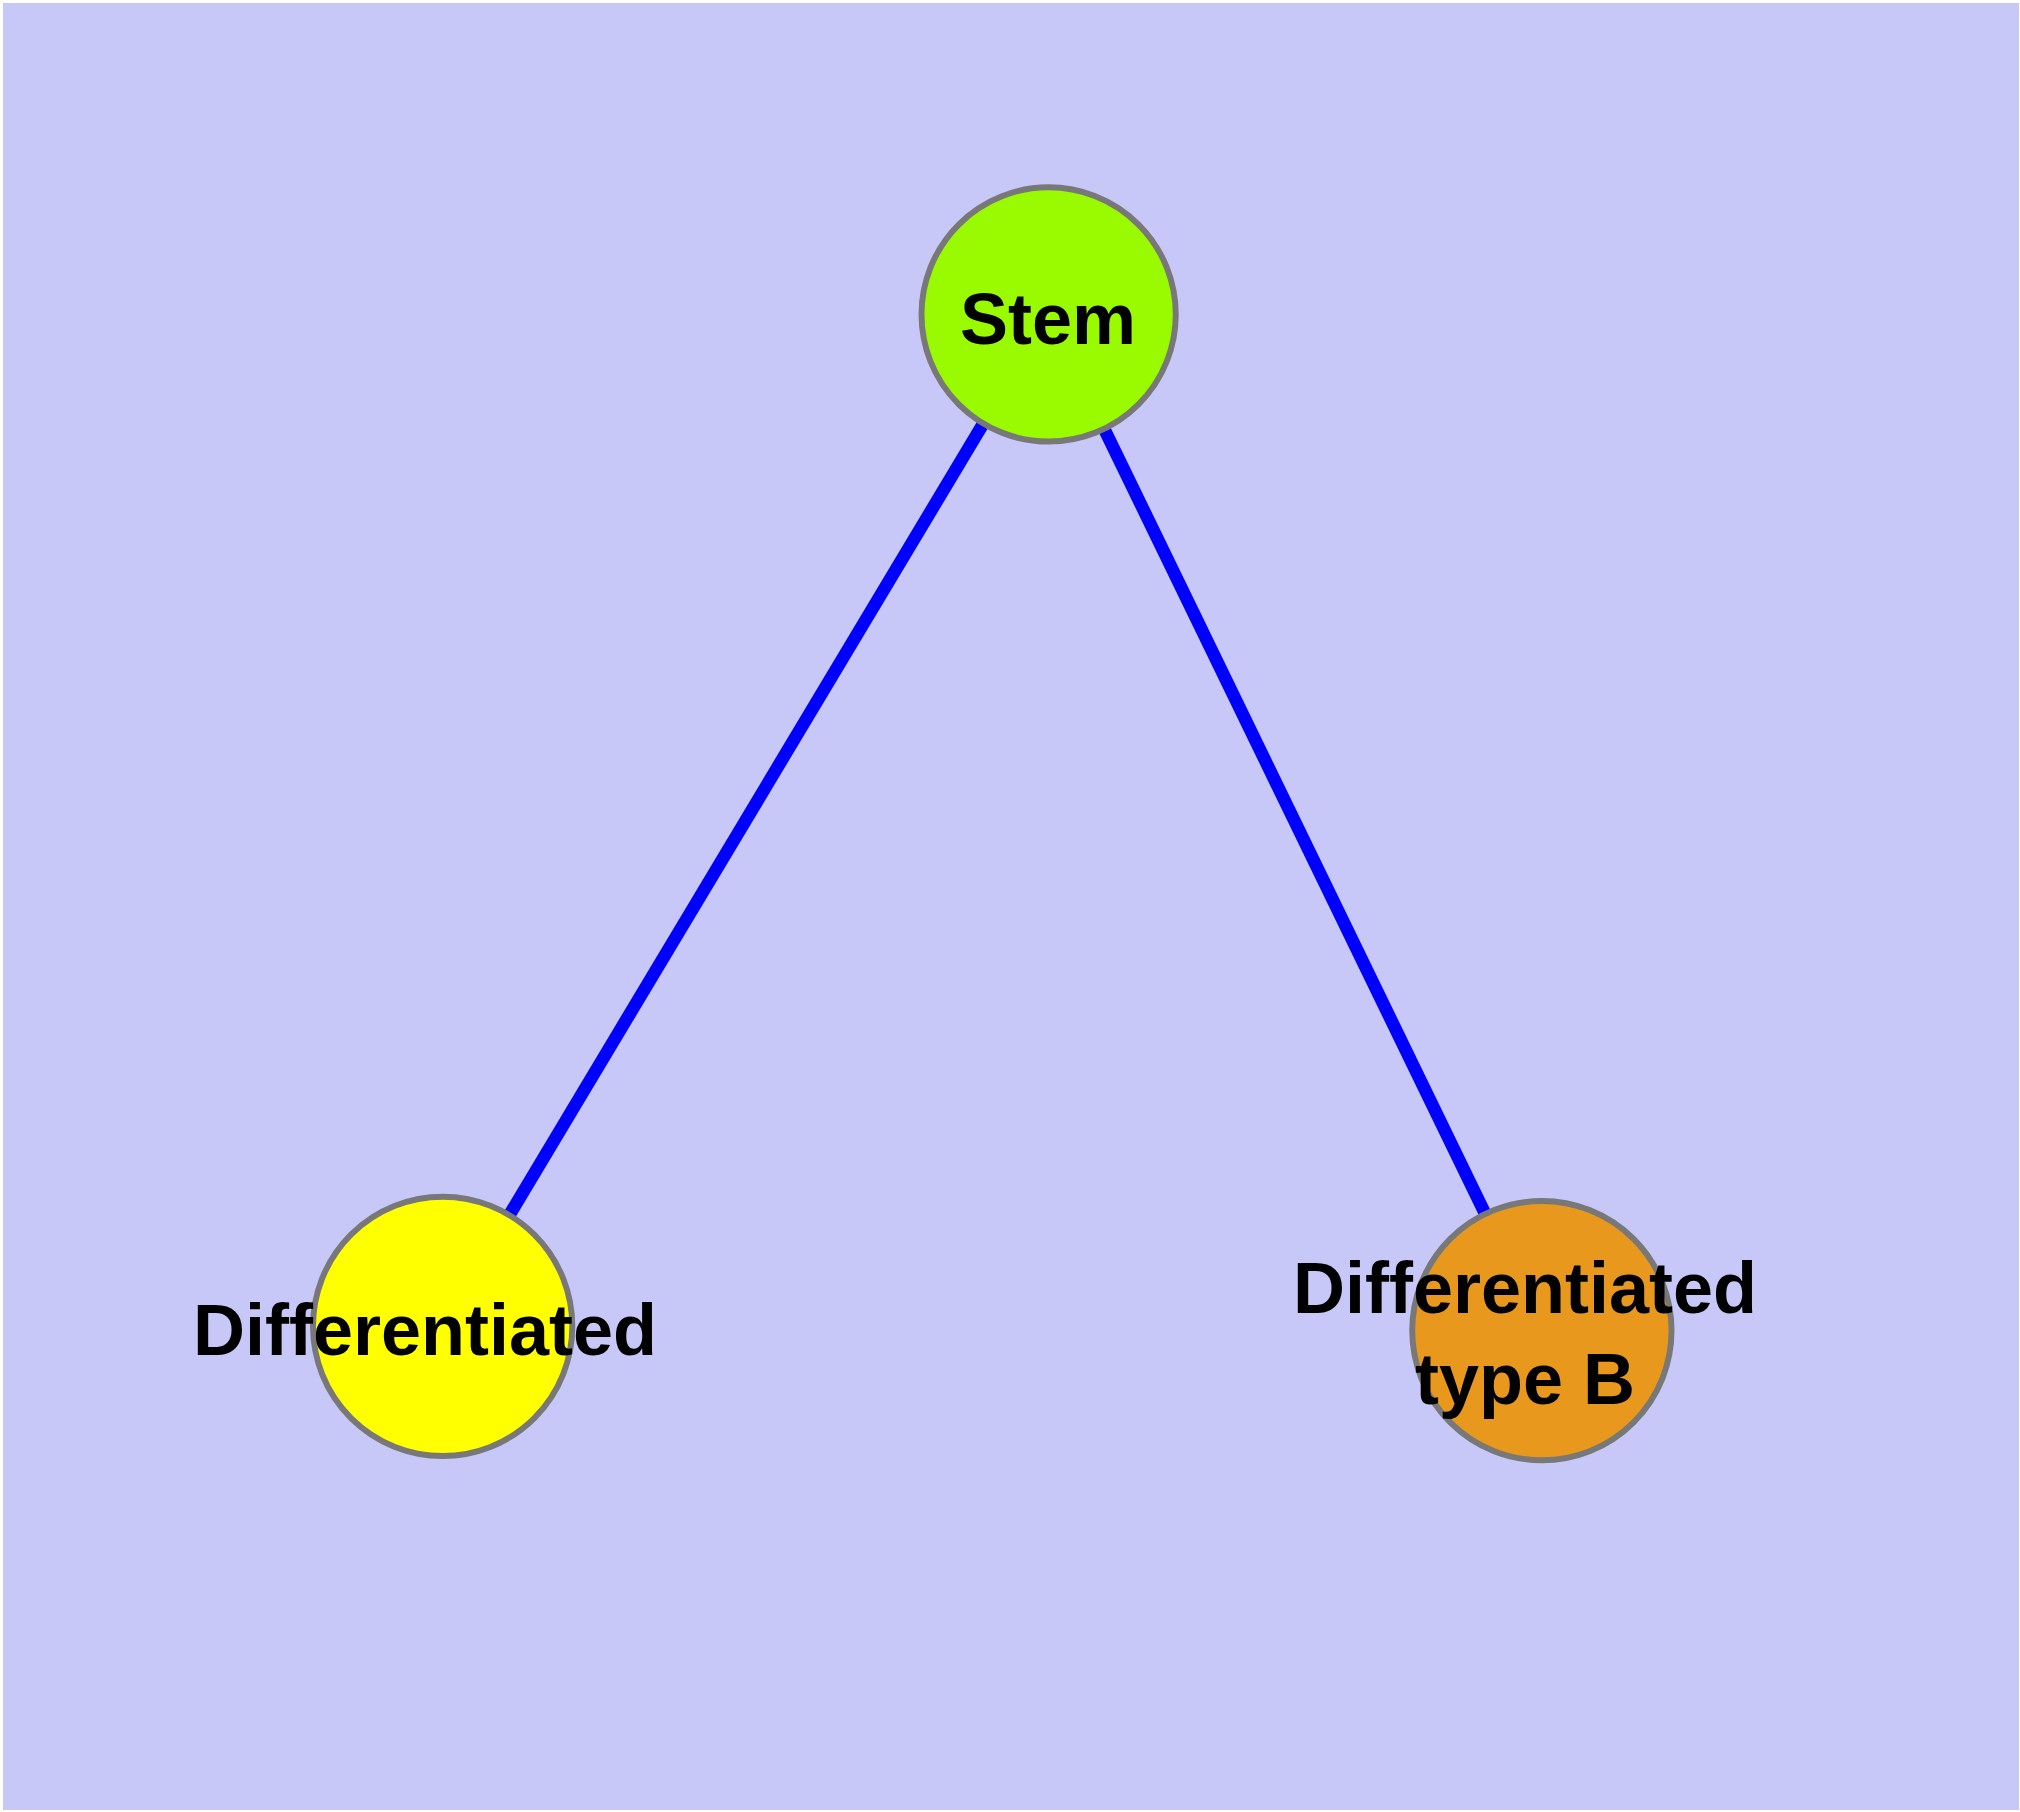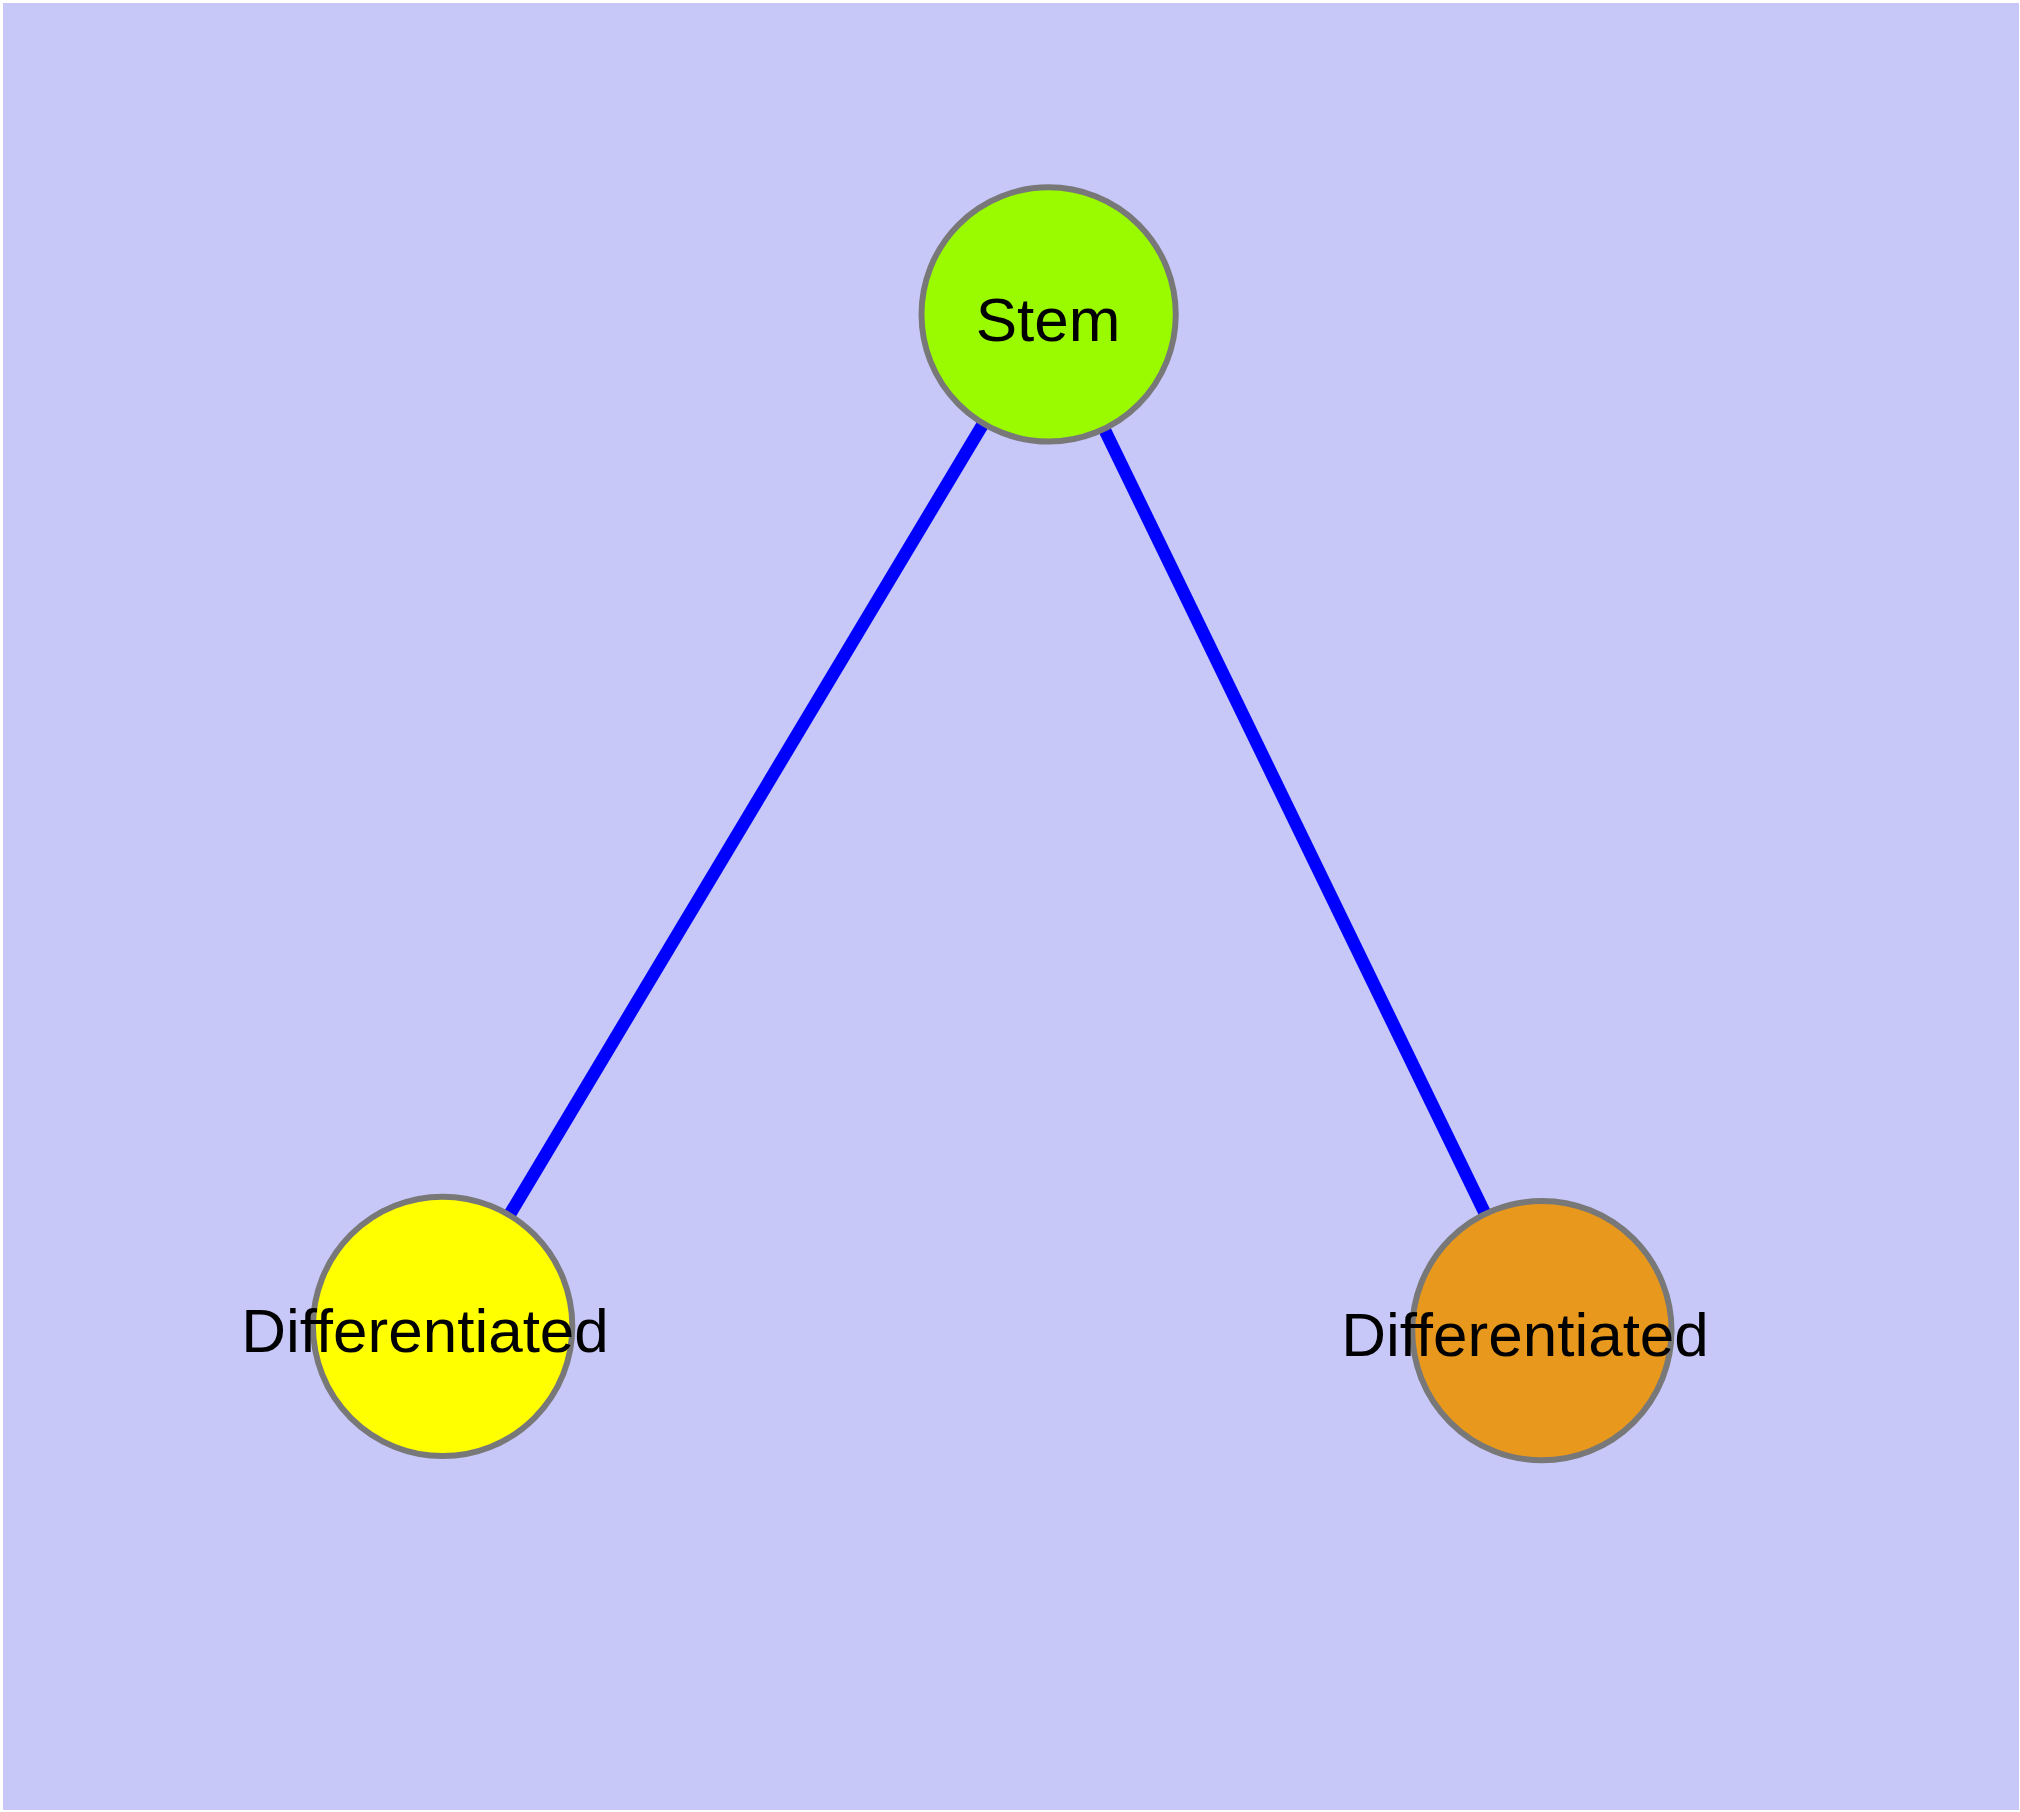--- a/index.html
+++ b/index.html
@@ -36,22 +36,22 @@
     top: 0;
     left: 0;
     width: 2021px;
     height: 1812px;
     pointer-events: none;
   }
   .node-label {
     position: absolute;
     transform: translate(-50%, -50%);
     text-align: center;
-    font-weight: 400;
-    font-size: 62px;
+    font-weight: 700;
+    font-size: 72px;
     line-height: 91px;
     white-space: nowrap;
   }
   .node-label span {
     display: block;
   }
 </style>
 </head>
 <body>
 
@@ -70,16 +70,17 @@
   </svg>
   <div class="labels-layer" id="labels-layer">
       <div class="node-label" style="left: 1048px; top: 319px; color: rgb(0, 0, 0);">
         <span>Stem</span>
       </div>
       <div class="node-label" style="left: 425px; top: 1330px; color: rgb(0, 0, 0);">
         <span>Differentiated</span>
       </div>
       <div class="node-label" style="left: 1525px; top: 1334px; color: rgb(0, 0, 0);">
         <span>Differentiated</span>
+        <span>type B</span>
       </div>
     </div>
 </div>
 
 
 </body></html>

